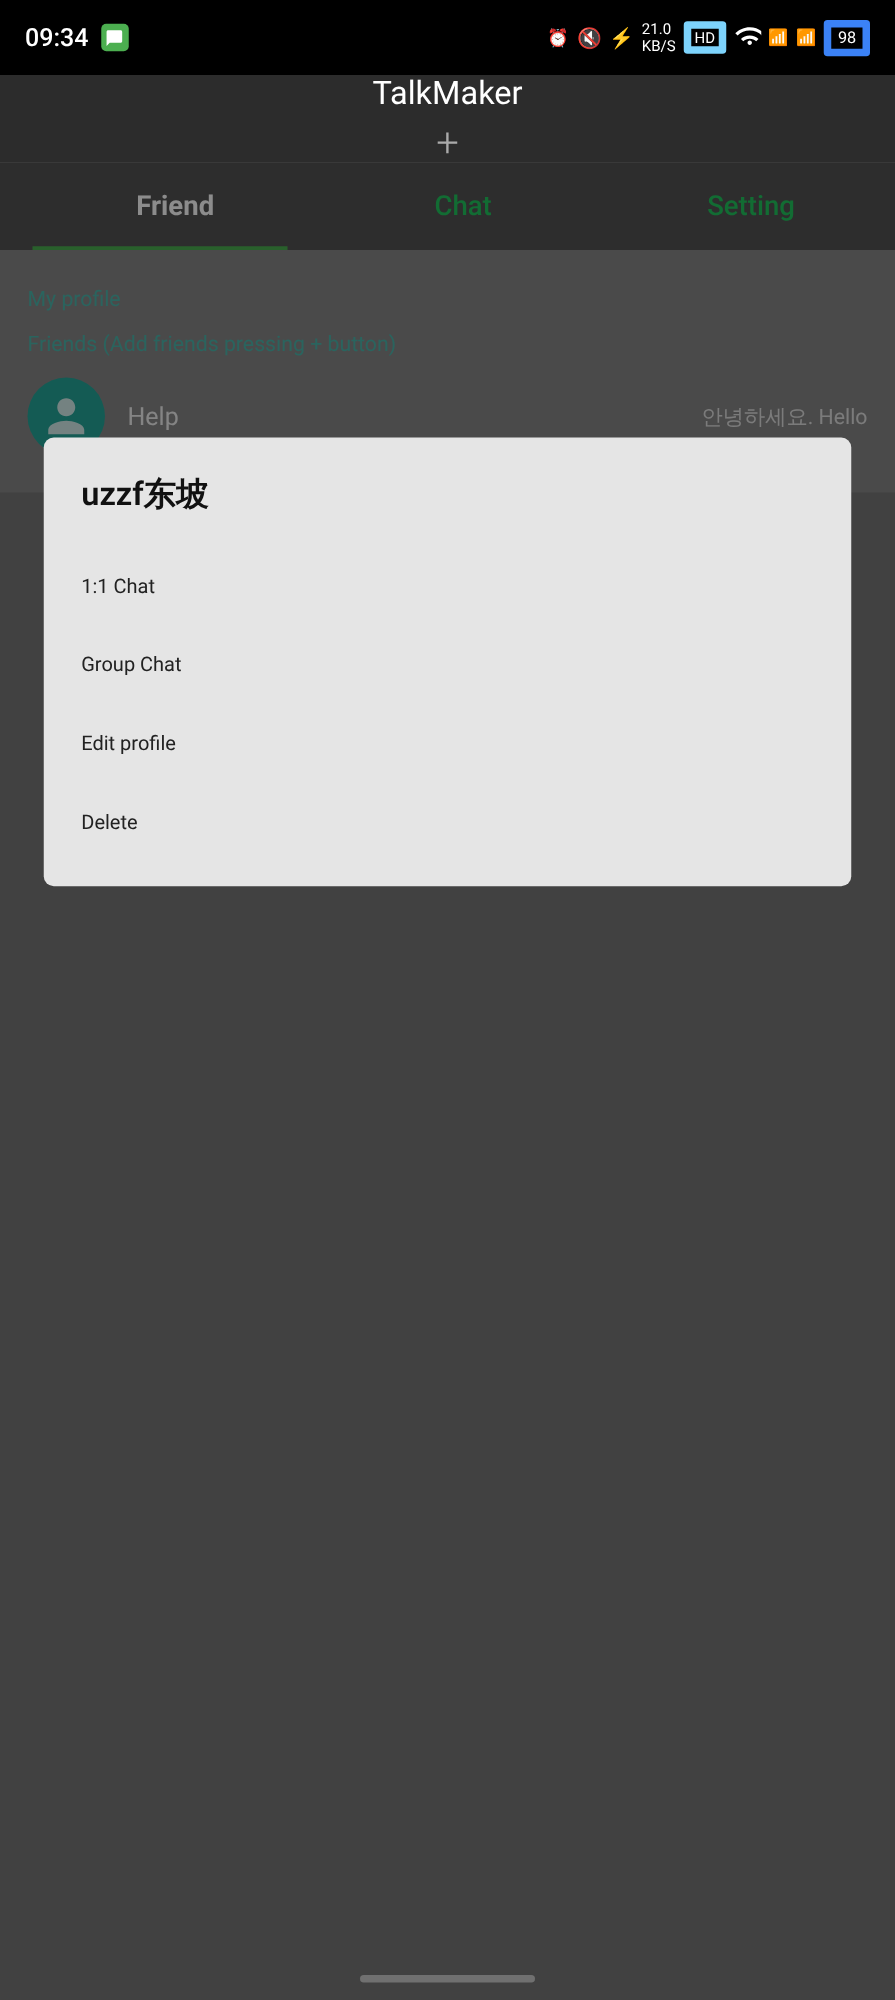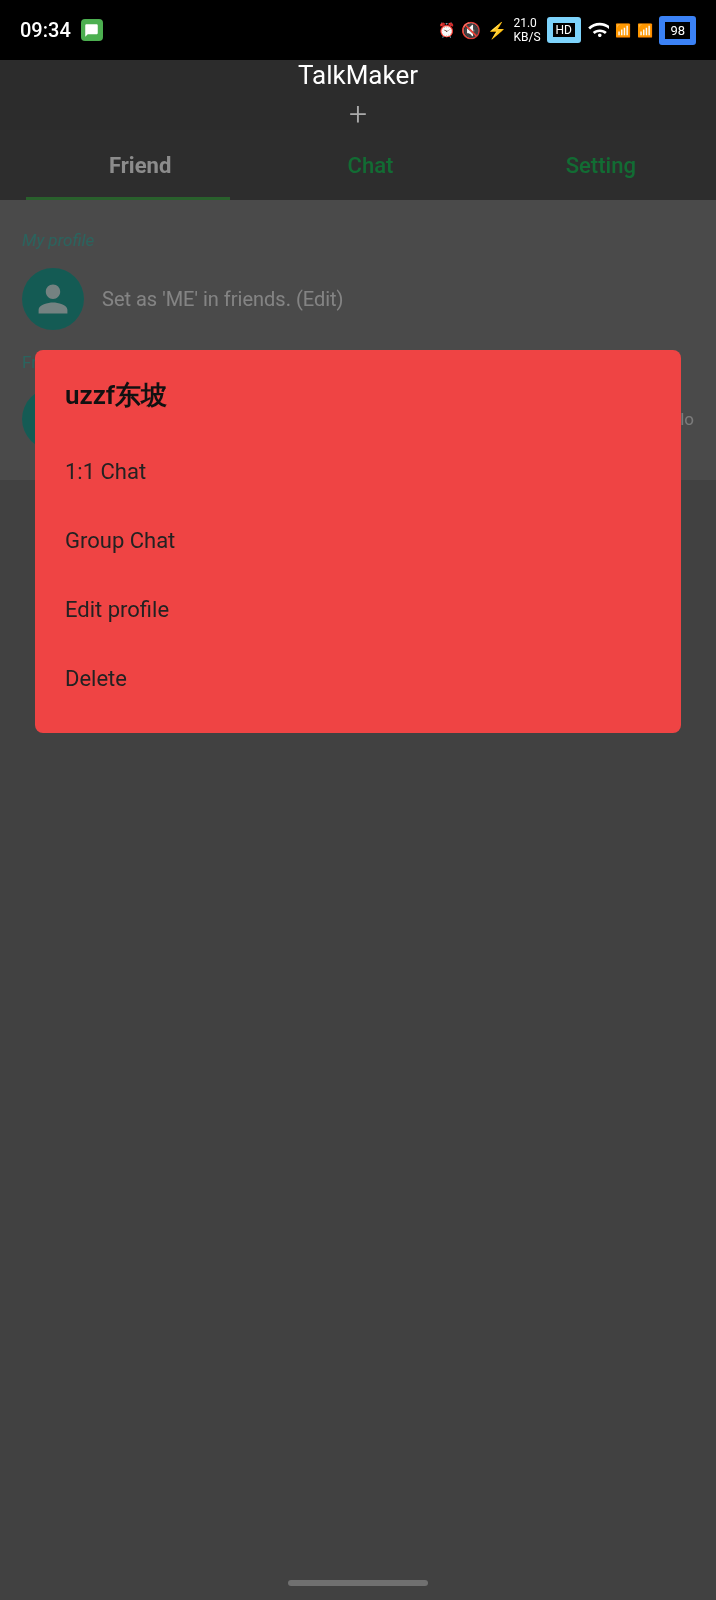--- a/index.html
+++ b/index.html
@@ -120,21 +120,20 @@
     .content-bg {
       width: 100%;
       padding: 20px 0;
       background: #888;
     }
 
     .section-label {
       color: #4db6ac;
       font-size: 17px;
       padding: 10px 22px 6px;
-      font-style: italic;
     }
 
     .profile-row {
       display: flex;
       align-items: center;
       padding: 12px 22px;
       gap: 18px;
     }
     .avatar {
       width: 62px;
@@ -188,34 +187,34 @@
       background: rgba(0,0,0,0.45);
       z-index: 10;
     }
 
     
     .context-menu {
       position: absolute;
       top: 220px;
       left: 35px;
       right: 35px;
-      background: #ef4444;
+      background: #e5e5e5;
       border-radius: 8px;
       z-index: 20;
       padding: 28px 30px 20px;
     }
     .context-title {
       font-size: 26px;
       font-weight: 600;
       color: #111;
       margin-bottom: 24px;
     }
     .context-menu-item {
       padding: 22px 0;
-      font-size: 22px;
+      font-size: 16px;
       color: #222;
       cursor: pointer;
       border-top: none;
     }
     .context-menu-item + .context-menu-item {
       border-top: none;
     }
 
     
     .home-indicator {
@@ -275,28 +274,20 @@
     <div class="tab-item">
       <span>Chat</span>
     </div>
     <div class="tab-item">
       <span>Setting</span>
     </div>
   </div>
 
   <div class="content-bg">
     <div class="section-label">My profile</div>
-    <div class="profile-row">
-      <div class="avatar">
-        <svg viewBox="0 0 24 24" fill="rgba(255,255,255,0.8)">
-          <path d="M12 12c2.7 0 4.8-2.1 4.8-4.8S14.7 2.4 12 2.4 7.2 4.5 7.2 7.2 9.3 12 12 12zm0 2.4c-3.2 0-9.6 1.6-9.6 4.8v2.4h19.2v-2.4c0-3.2-6.4-4.8-9.6-4.8z"></path>
-        </svg>
-      </div>
-      <span class="profile-text">Set as 'ME' in friends. (Edit)</span>
-    </div>
     <div class="friends-label">Friends (Add friends pressing + button)</div>
     <div class="friend-row">
       <div class="avatar">
         <svg viewBox="0 0 24 24" fill="rgba(255,255,255,0.8)">
           <path d="M12 12c2.7 0 4.8-2.1 4.8-4.8S14.7 2.4 12 2.4 7.2 4.5 7.2 7.2 9.3 12 12 12zm0 2.4c-3.2 0-9.6 1.6-9.6 4.8v2.4h19.2v-2.4c0-3.2-6.4-4.8-9.6-4.8z"></path>
         </svg>
       </div>
       <span class="friend-name">Help</span>
       <span class="friend-preview">안녕하세요. Hello</span>
     </div>

